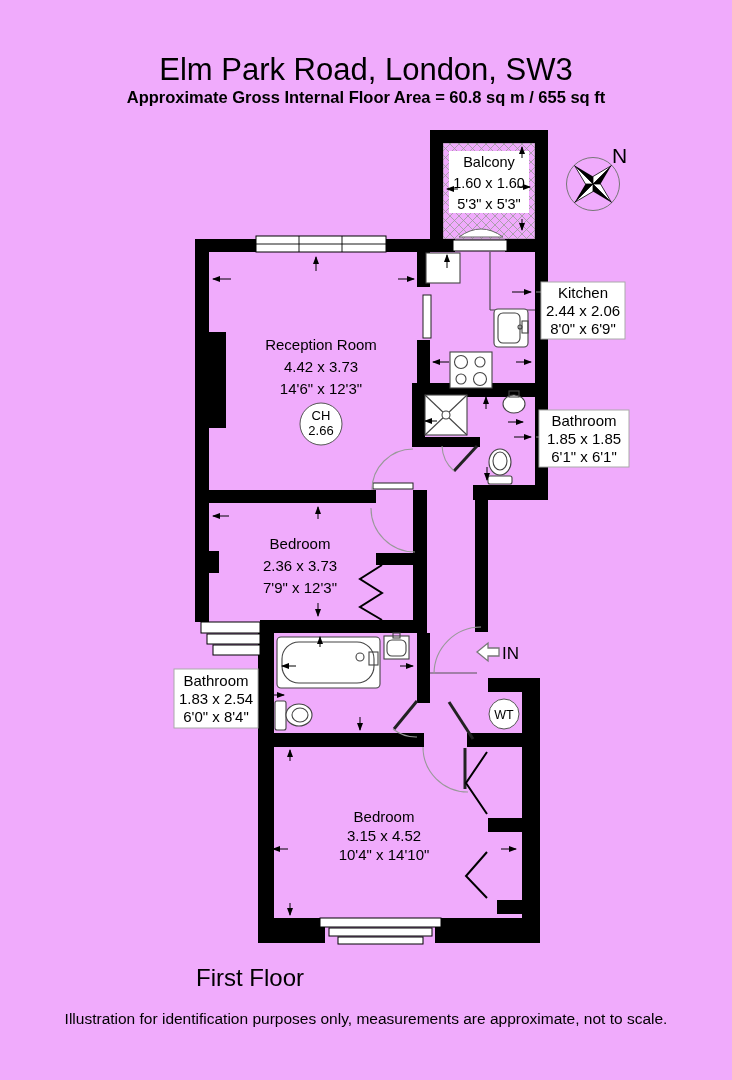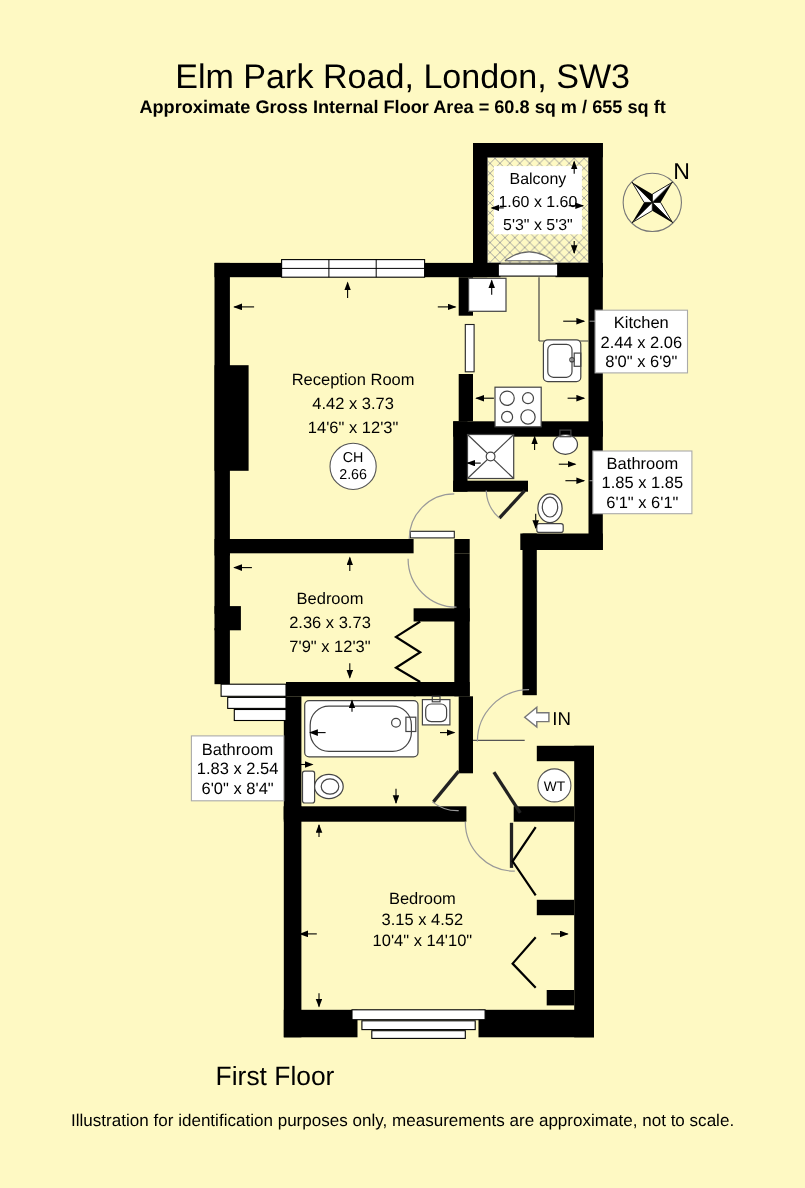--- a/index.html
+++ b/index.html
@@ -1,16 +1,16 @@
 <!DOCTYPE html>
 <html><head>
 <meta charset="utf-8">
 <style>
   html,body{margin:0;padding:0;background:#fff}
-  .page{width:732px;height:1080px;position:relative;background:#fef9c3}
+  .page{width:732px;height:1080px;position:relative;background:#f0abfc}
   svg{display:block}
   text{font-family:"Liberation Sans","DejaVu Sans",sans-serif;fill:#000}
   .ttl{font-size:31px}
   .sub{font-size:16.5px;font-weight:bold}
   .rm{font-size:15px}
   .sm{font-size:14.5px}
   .ch{font-size:13px}
   .wt{font-size:12.5px}
   .inlbl{font-size:17px}
   .nlbl{font-size:21px}

